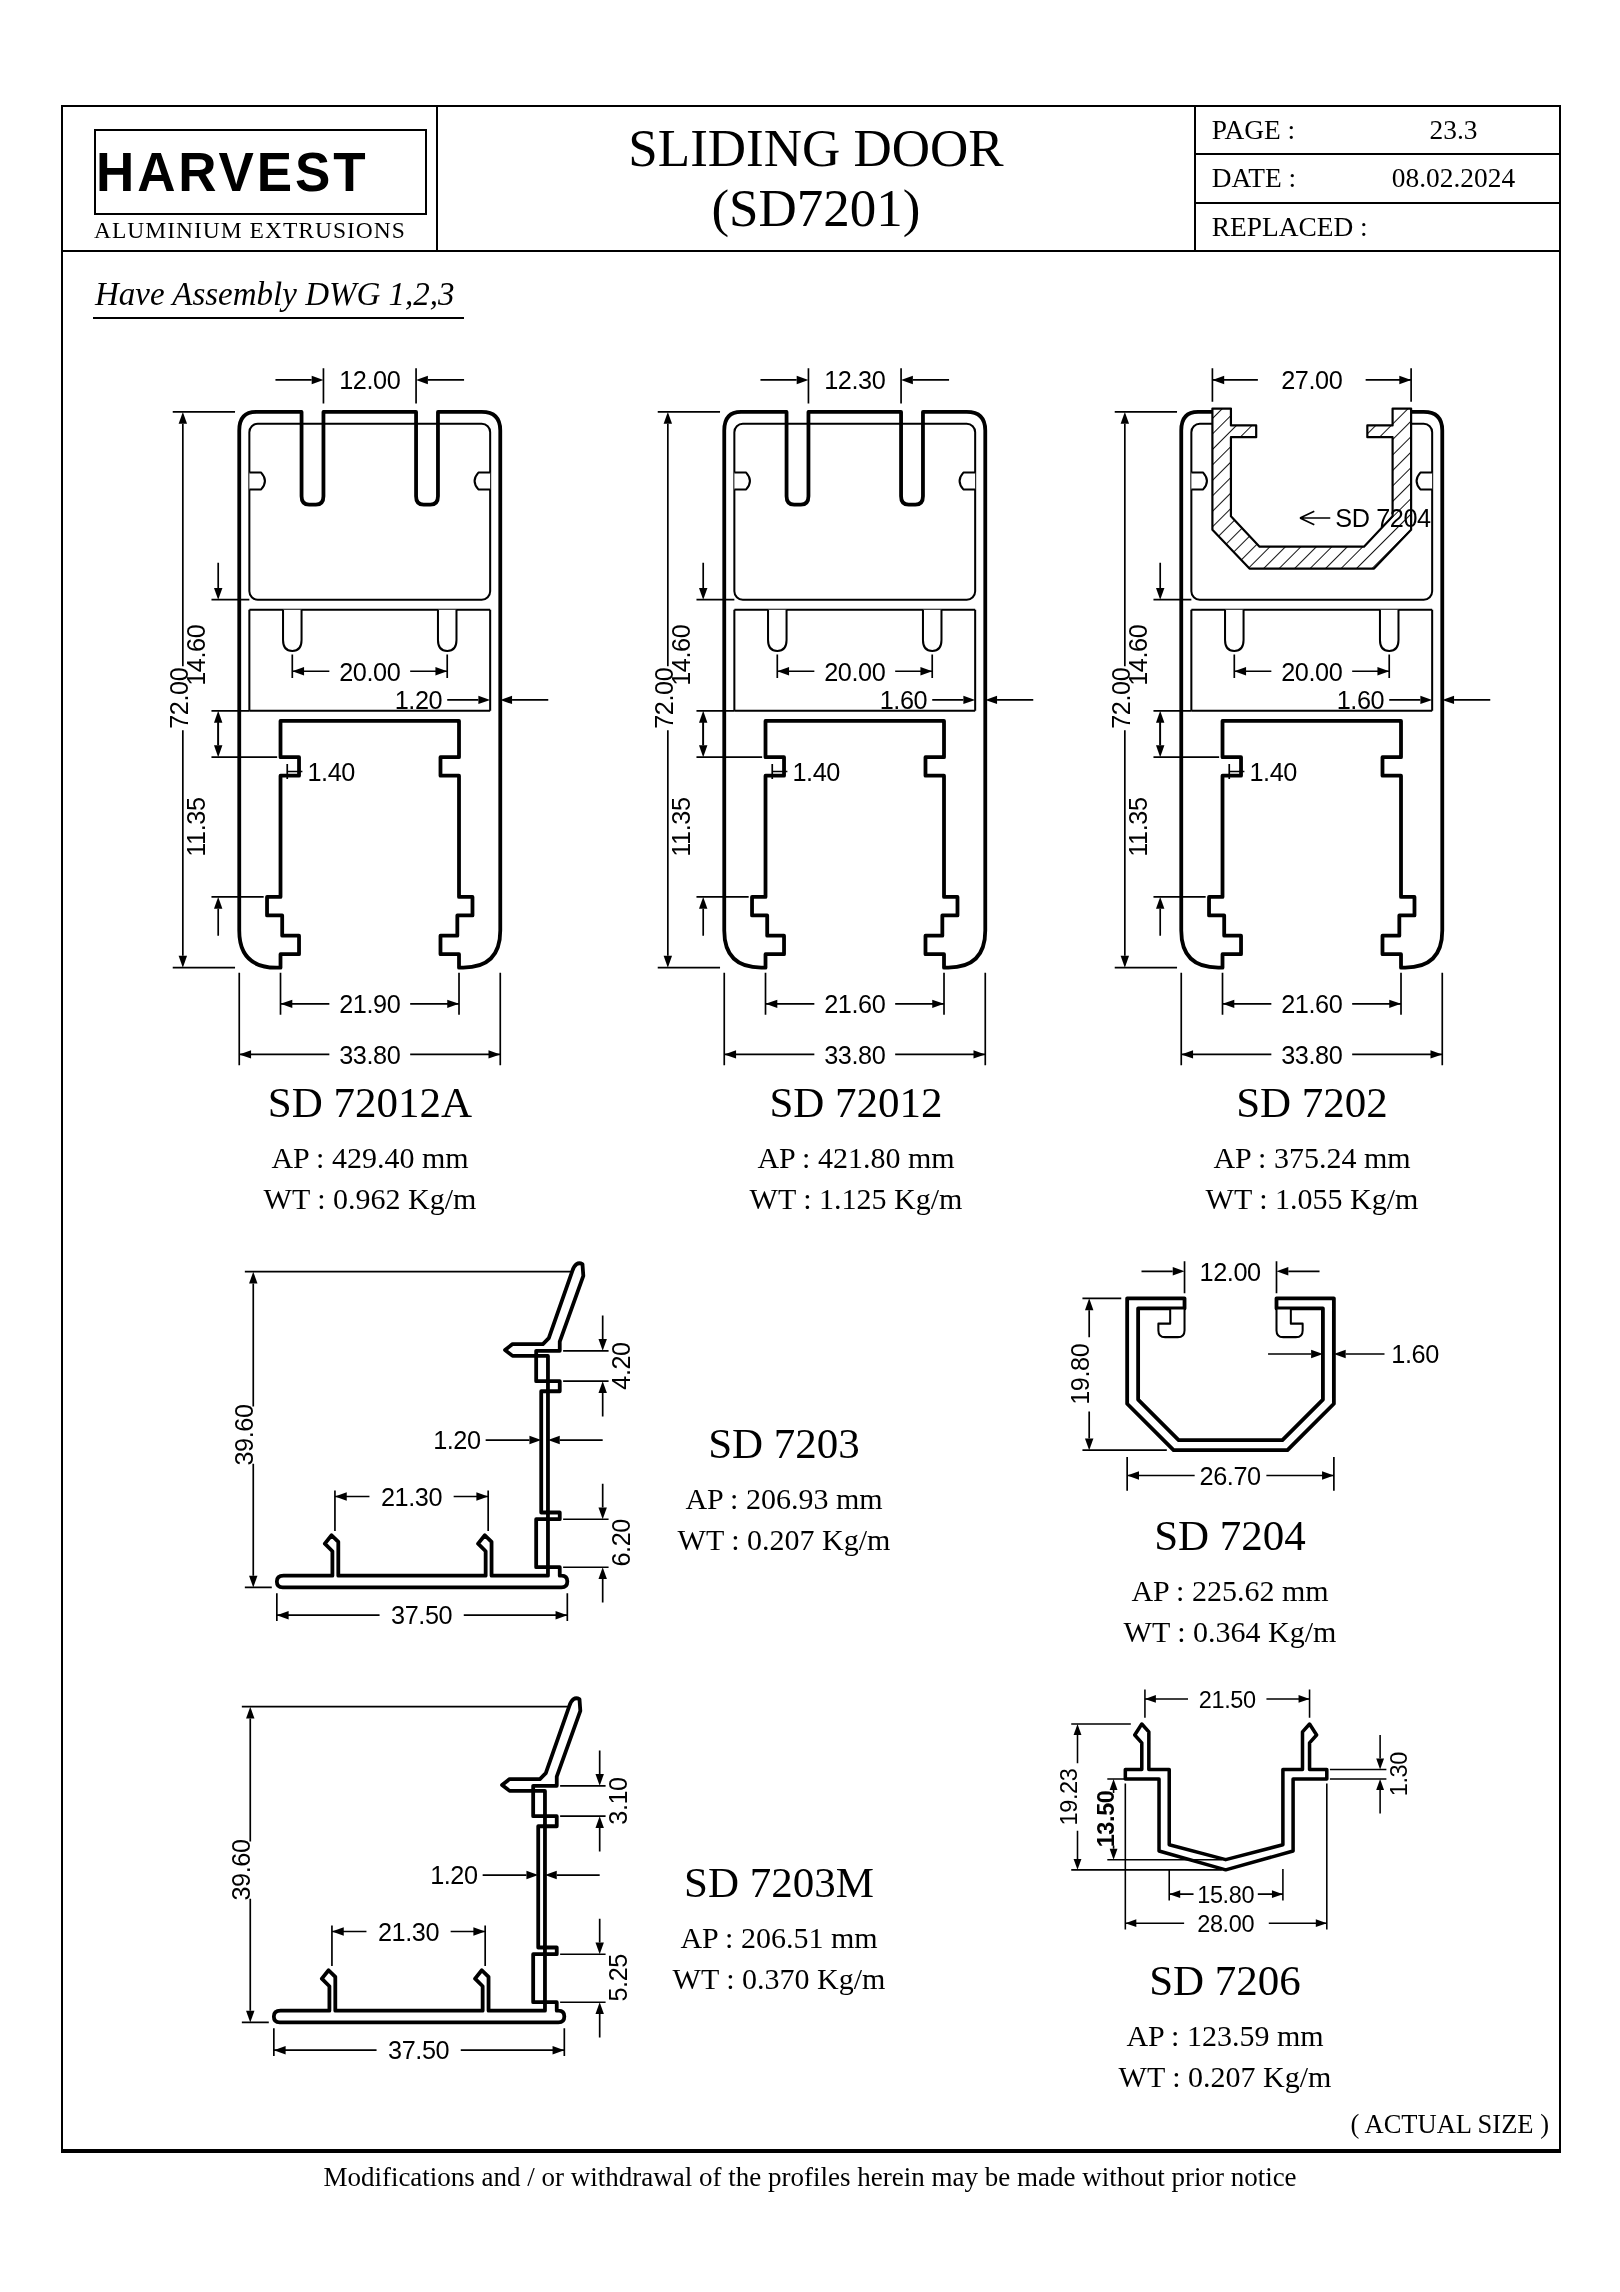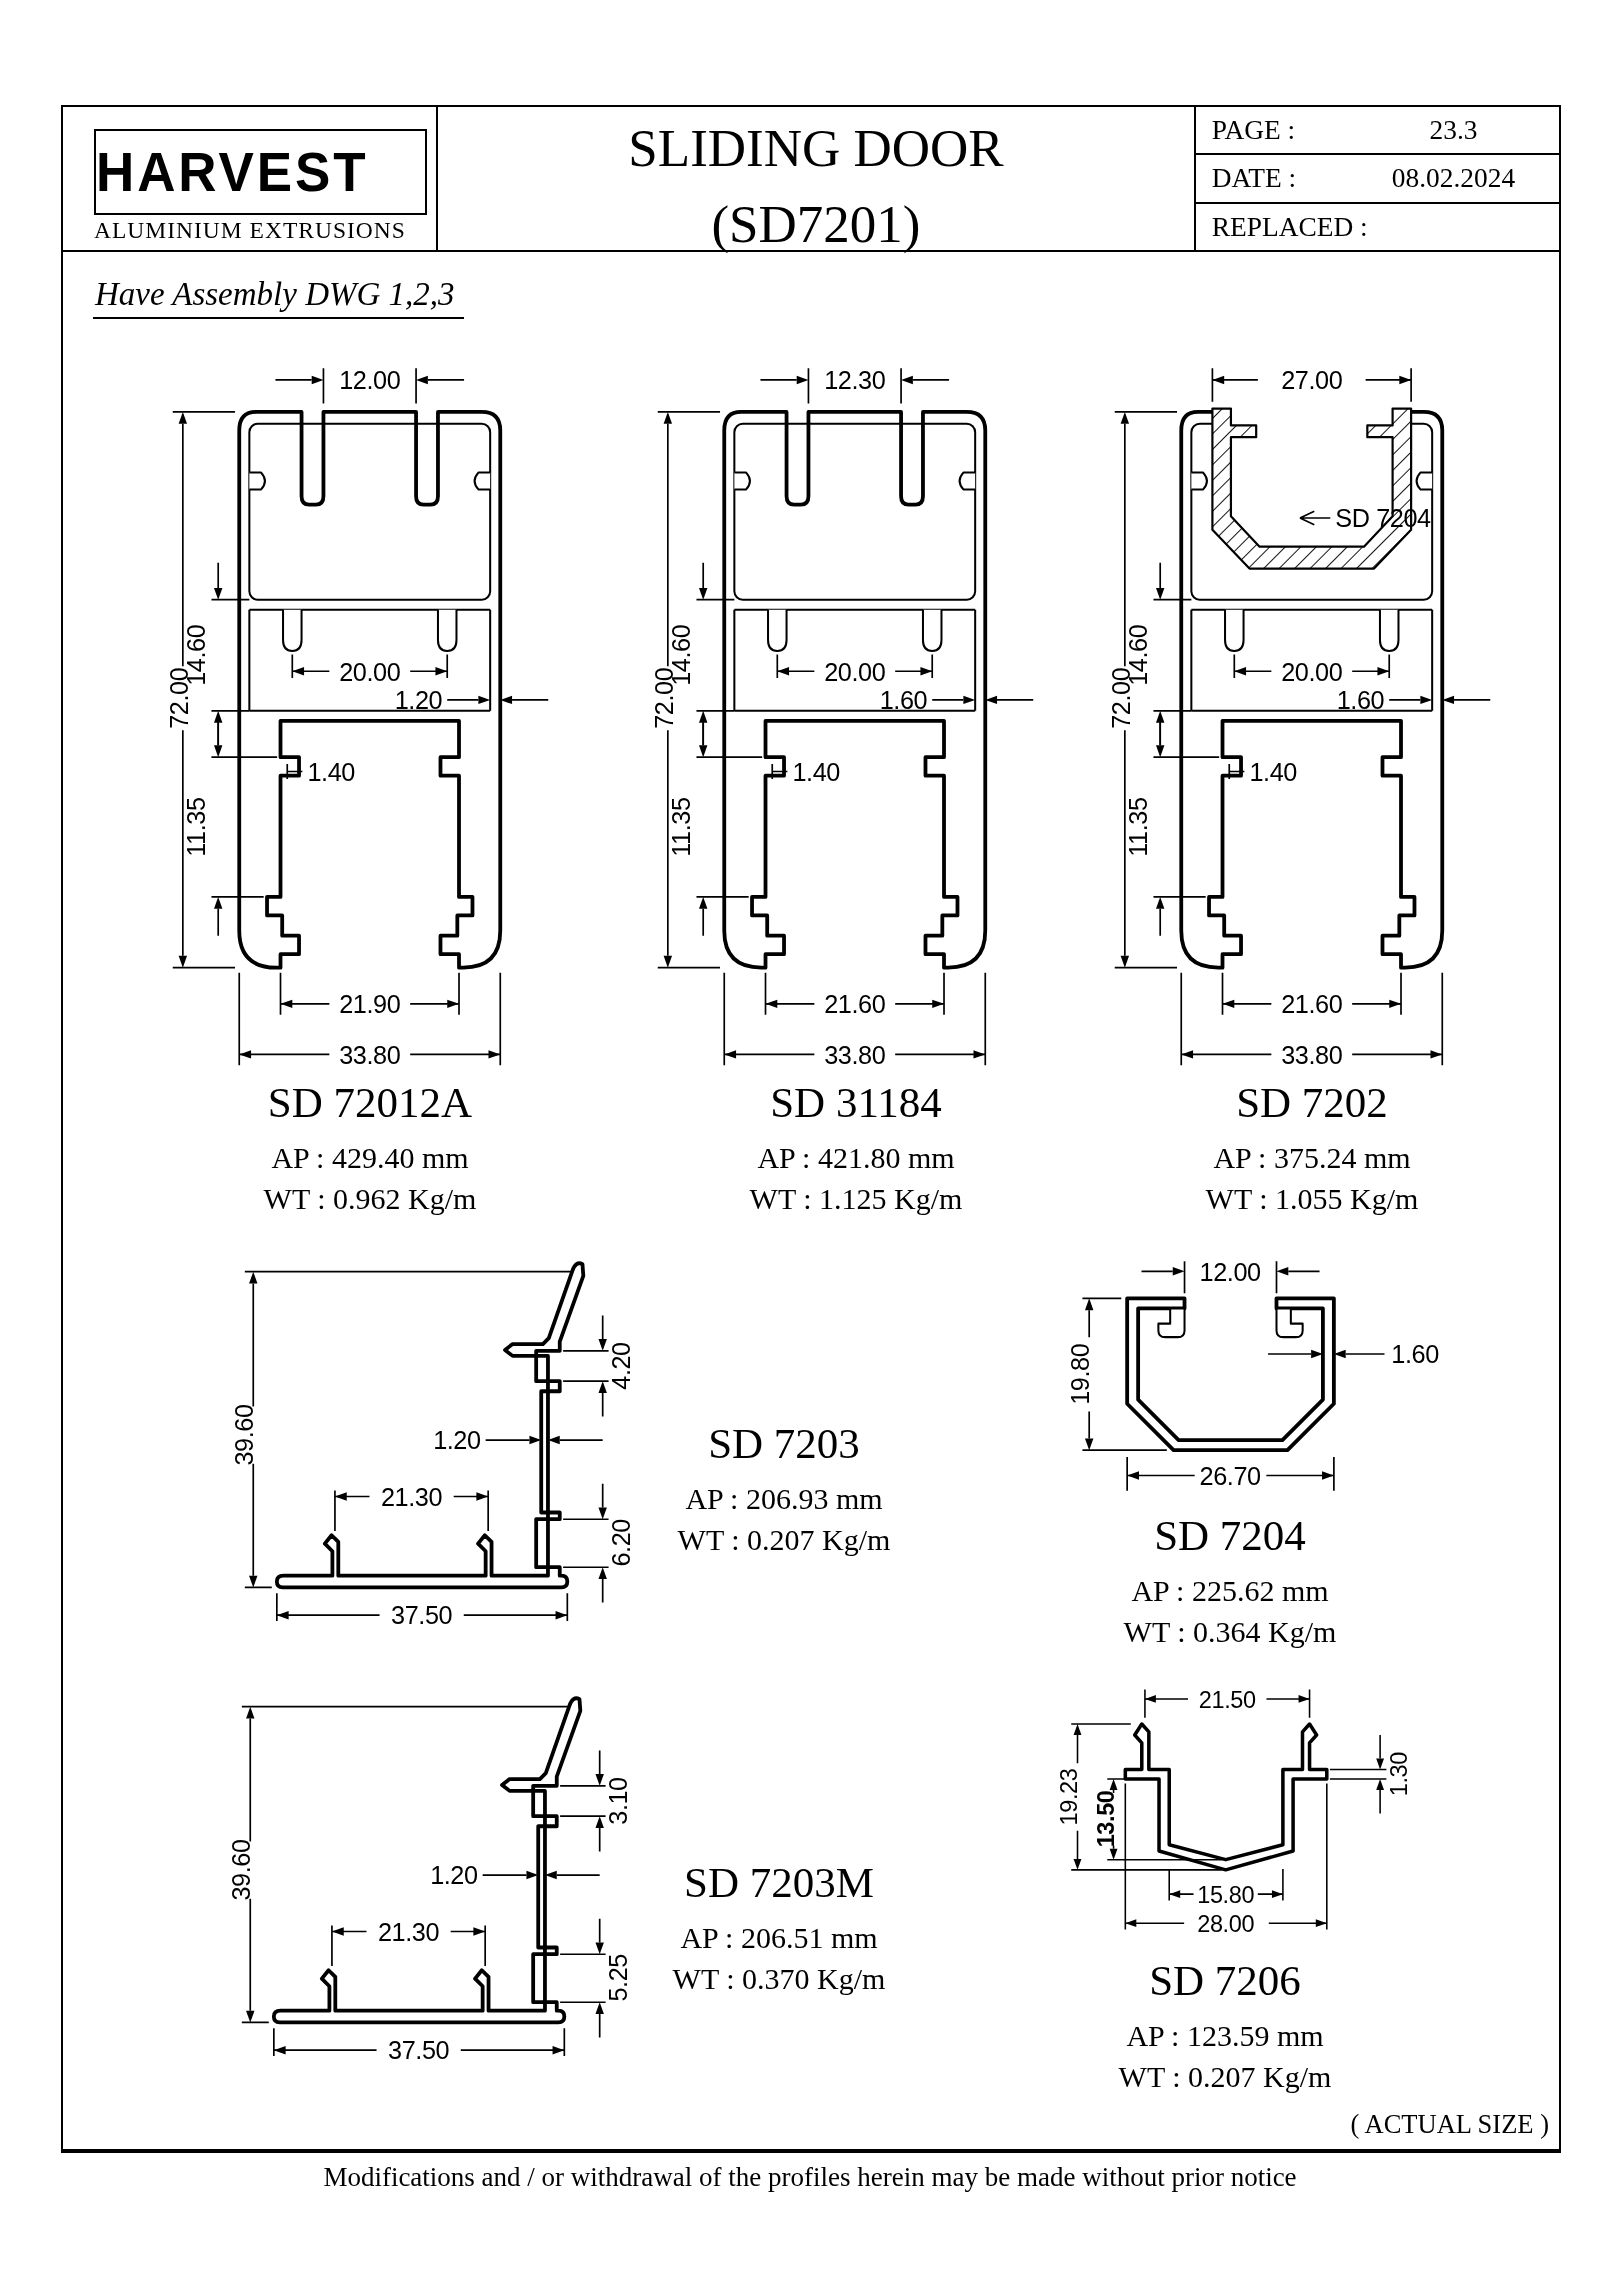--- a/index.html
+++ b/index.html
@@ -4,21 +4,21 @@
 <style>
   html,body{margin:0;padding:0;background:#fff;}
   .page{position:relative;width:1620px;height:2293px;background:#fff;font-family:"Liberation Serif",serif;color:#000;overflow:hidden;}
   .frame{position:absolute;left:61px;top:105px;width:1500px;height:2048px;border:2.9px solid #000;border-bottom-width:4.9px;box-sizing:border-box;}
   .header{position:absolute;left:0;top:0;width:100%;height:145px;border-bottom:2.9px solid #000;display:flex;box-sizing:border-box;}
   .logocell{width:375px;border-right:2.9px solid #000;box-sizing:border-box;position:relative;}
   .logobox{position:absolute;left:31px;top:21.6px;width:329px;height:82px;border:2.9px solid #000;display:flex;align-items:center;justify-content:flex-start;}
   .brand{font-family:"Liberation Sans",sans-serif;font-weight:bold;font-size:53px;letter-spacing:2.9px;transform:scaleY(1.05);}
   .brandsub{position:absolute;left:31px;top:110px;width:333px;text-align:left;font-size:23.5px;letter-spacing:1px;}
   .titlecell{flex:1;display:flex;flex-direction:column;align-items:center;justify-content:center;line-height:1.12;}
-  .title1,.title2{font-size:53px;margin-top:16px;}
+  .title1,.title2{font-size:53px;}
   .infocell{width:365px;border-left:2.9px solid #000;box-sizing:border-box;display:flex;flex-direction:column;}
   .inforow{flex:1;position:relative;border-bottom:2px solid #000;}
   .inforow:last-child{border-bottom:none;}
   .inforow .lab{position:absolute;left:15.7px;top:50%;transform:translateY(-50%);font-size:27.4px;}
   .inforow .val{position:absolute;left:167px;top:50%;transform:translateY(-50%);width:181px;text-align:center;font-size:27.4px;}
   .note{position:absolute;left:93px;top:276px;font-size:33px;font-style:italic;border-bottom:2px solid #000;padding:0 9.8px 3.9px 2px;}
   .plabel{position:absolute;width:392px;text-align:center;}
   .pname{font-size:43px;margin-bottom:9.8px;}
   .pap,.pwt{font-size:30px;line-height:41px;}
   .drw{position:absolute;}
@@ -161,21 +161,21 @@
       <polygon class="ah" points="174,773 188,768 188,778"></polygon>
         <polygon class="ah" points="386,773 372,768 372,778"></polygon>
       <text class="dim" x="280" y="784" text-anchor="middle">21.60</text>
       <path class="dl" d="M125 736 V846 M435 736 V846 M125 833 H232 M328 833 H435"></path>
       <polygon class="ah" points="125,833 139,828 139,838"></polygon>
         <polygon class="ah" points="435,833 421,828 421,838"></polygon>
       <text class="dim" x="280" y="844" text-anchor="middle">33.80</text>
     </g>
   </svg>
   <div class="plabel" style="left:660px;top:1078px;">
-    <div class="pname">SD 31184</div>
+    <div class="pname">SD 72012</div>
     <div class="pap">AP : 421.80 mm</div>
     <div class="pwt">WT : 1.125 Kg/m</div>
   </div>
 
   <svg class="drw" style="left:1076px;top:353px;width:421px;" viewBox="0 0 500 870">
     <defs>
       <pattern id="hp3" width="13" height="13" patternUnits="userSpaceOnUse" patternTransform="rotate(45)">
         <rect width="13" height="13" fill="#fff"></rect>
         <line x1="0" y1="0" x2="0" y2="13" stroke="#000" stroke-width="2.2"></line>
       </pattern>

